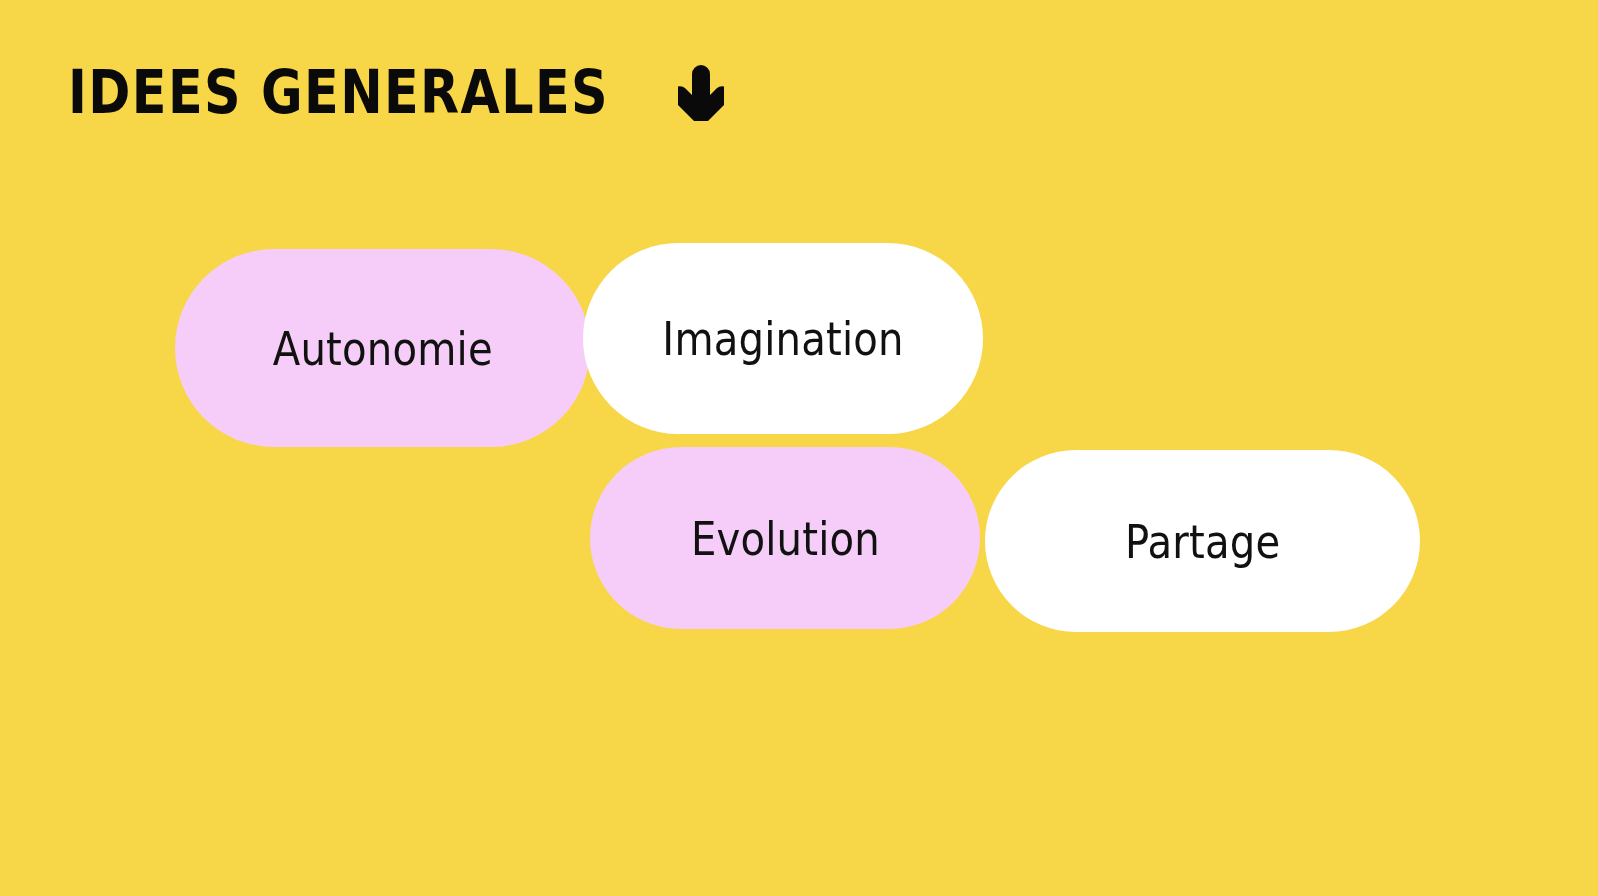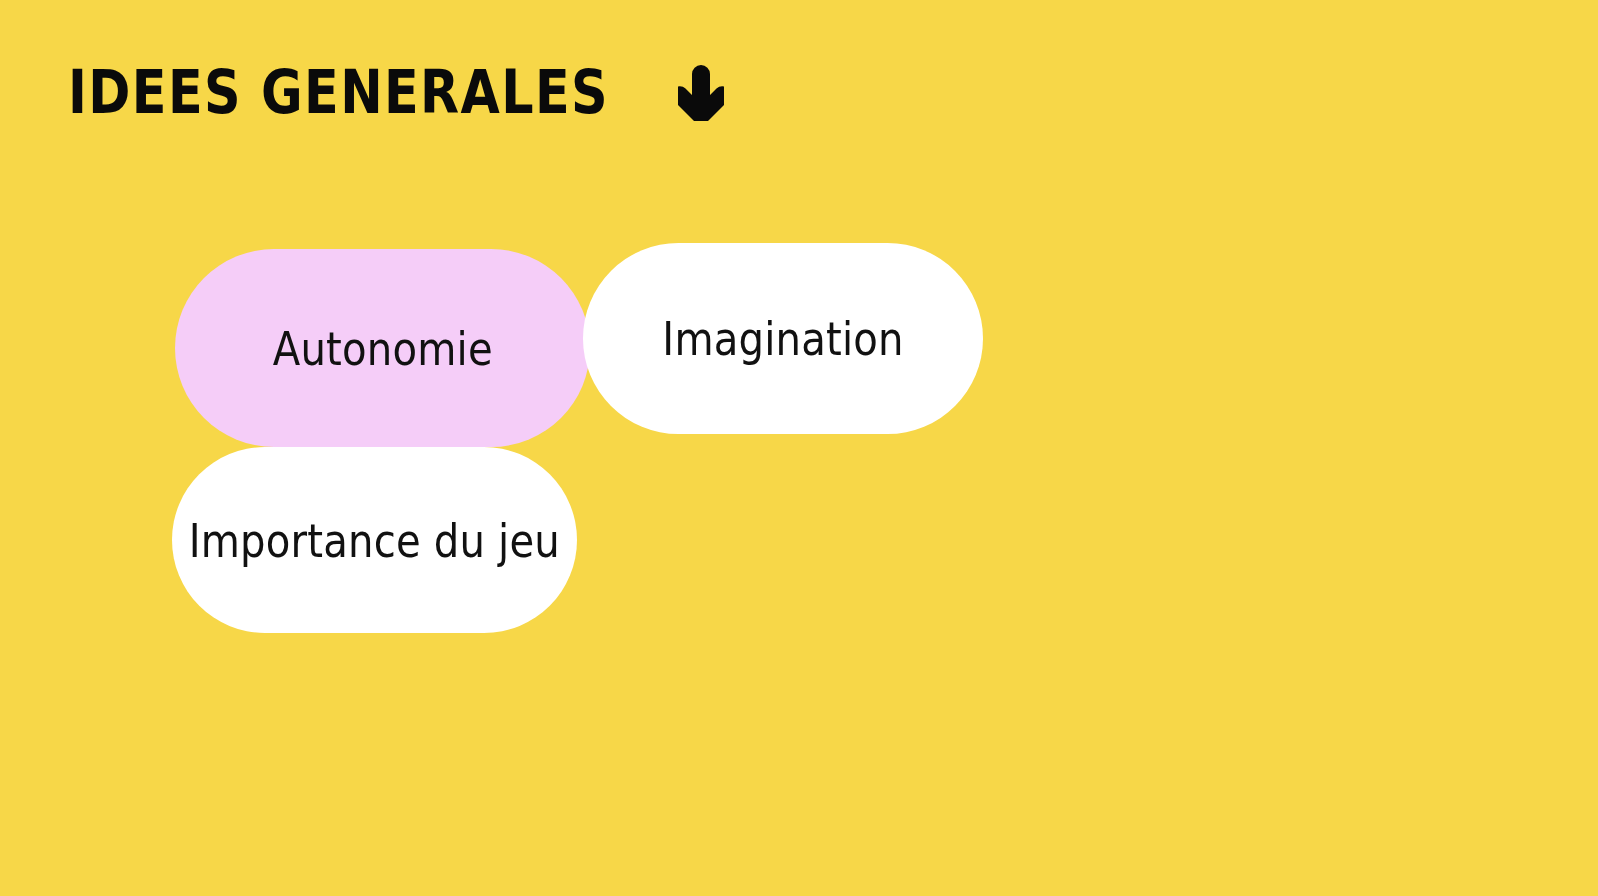--- a/index.html
+++ b/index.html
@@ -122,20 +122,23 @@
 
     <div class="pill pink r1c1">
       <span class="pill-label">Autonomie</span>
     </div>
 
     <div class="pill white r1c2">
       <span class="pill-label">Imagination</span>
     </div>
 
 
-    <div class="pill white r2c1">
-      <span class="pill-label">Importance du jeu</span>
+
+    <div class="pill pink r2c2">
+      <span class="pill-label">Evolution</span>
     </div>
 
-
+    <div class="pill white r2c3">
+      <span class="pill-label">Partage</span>
+    </div>
 
   </div>
 </div>
 
 </body></html>

